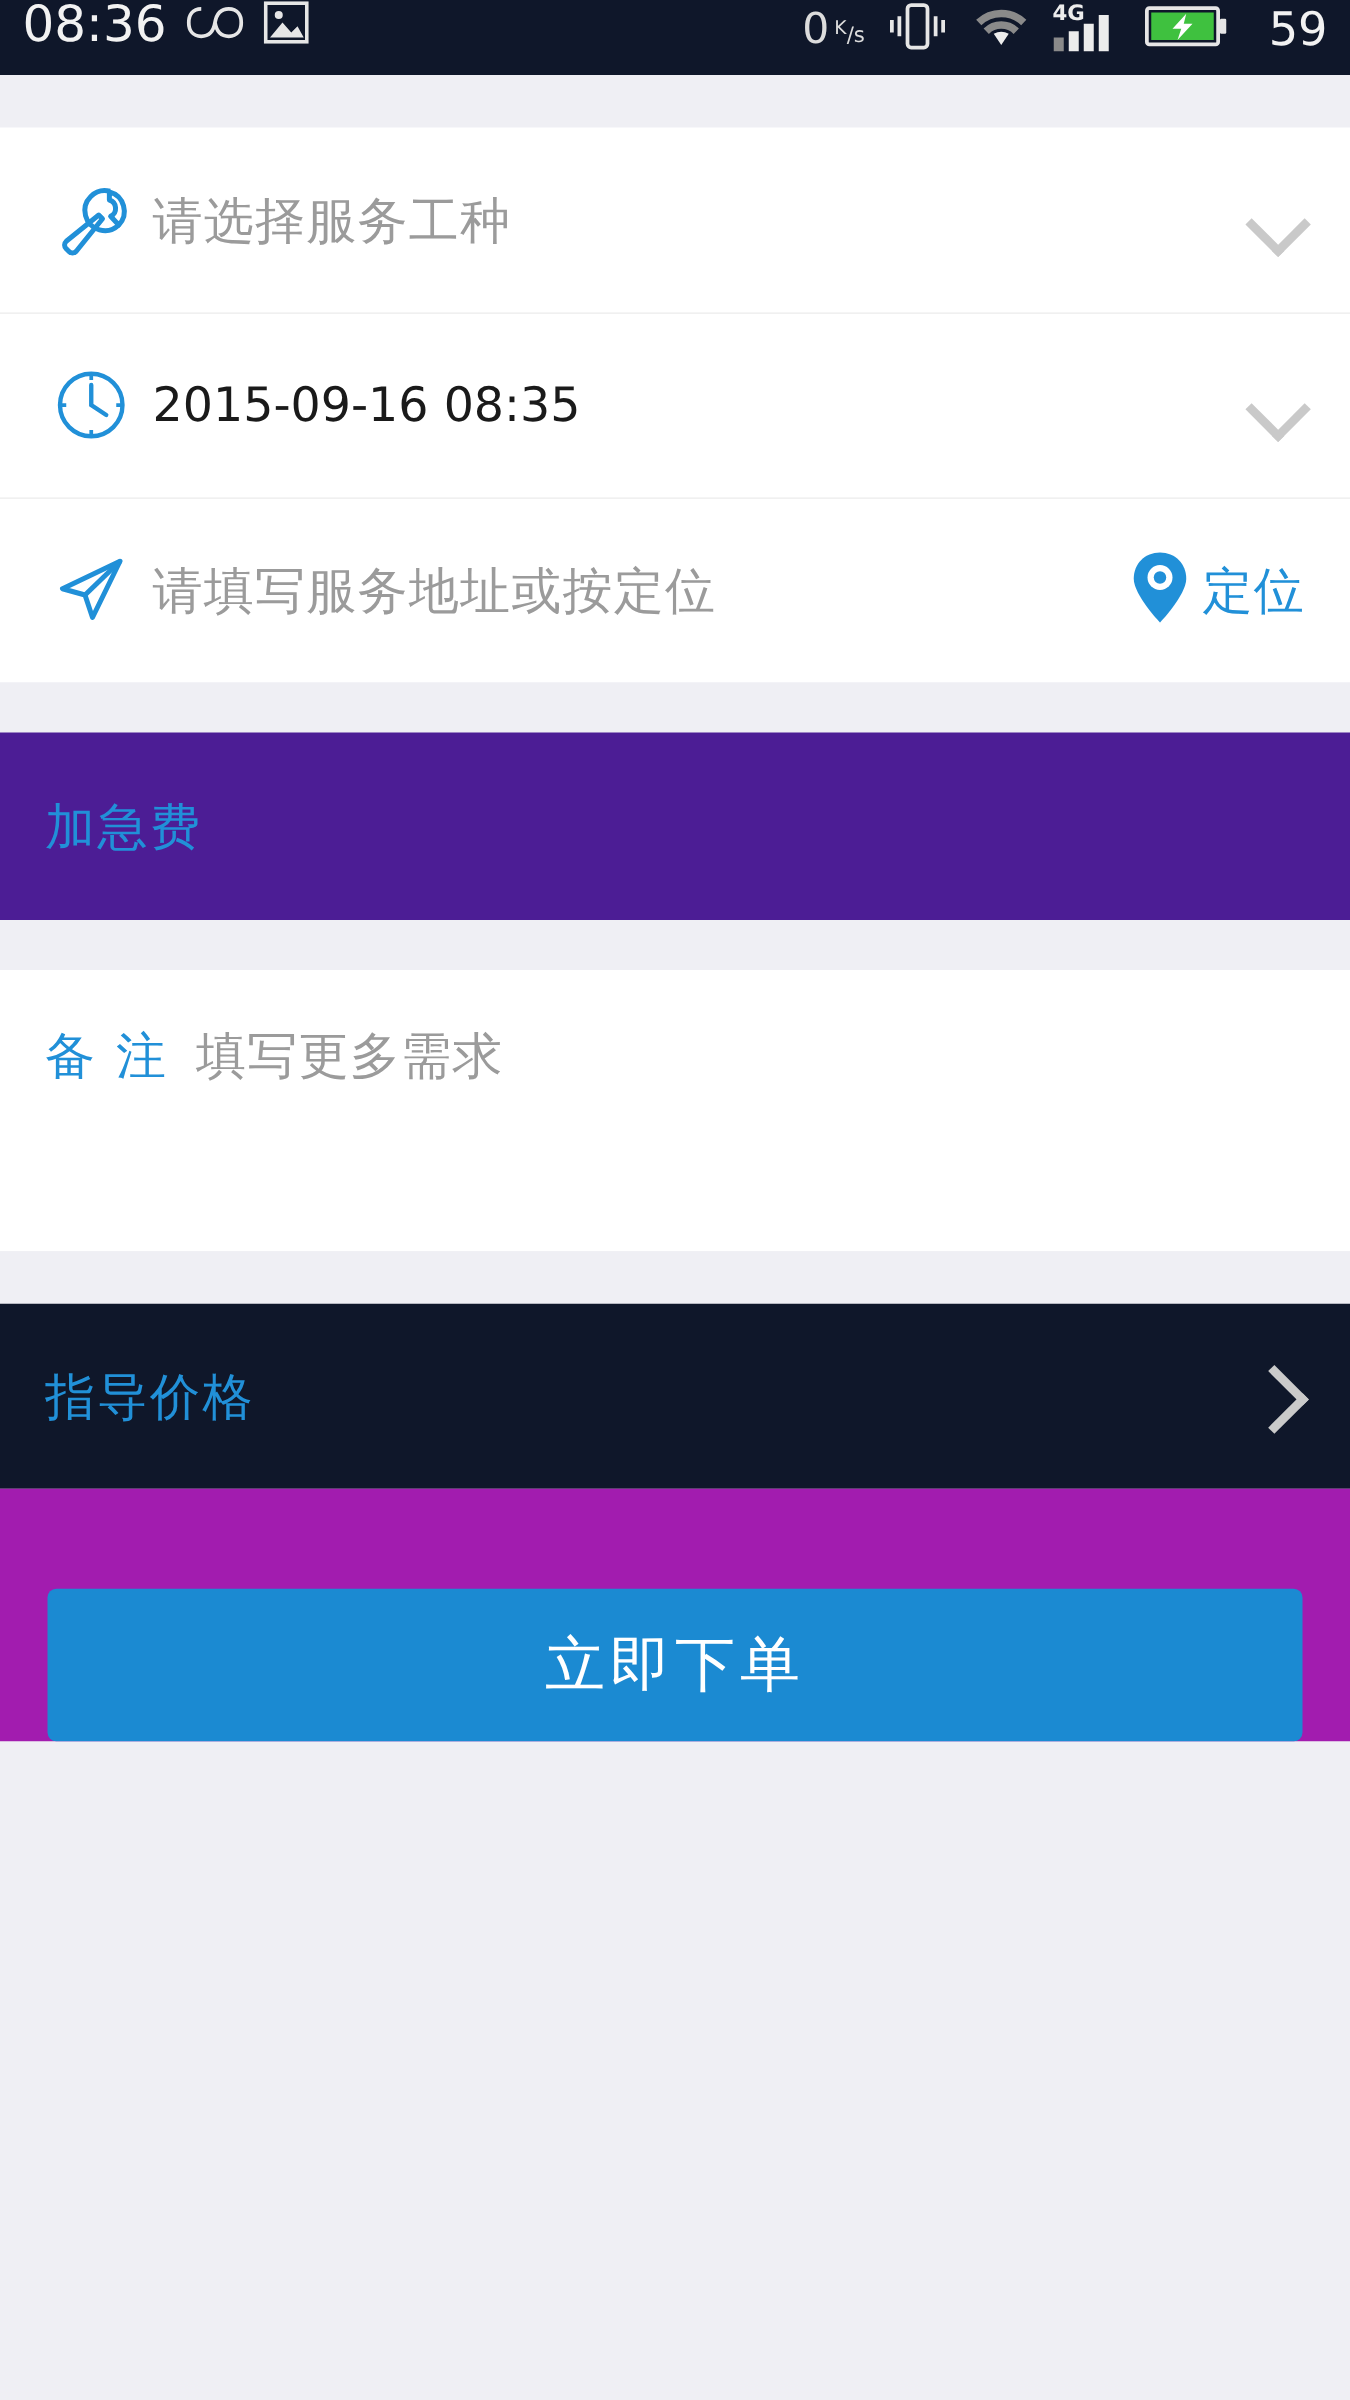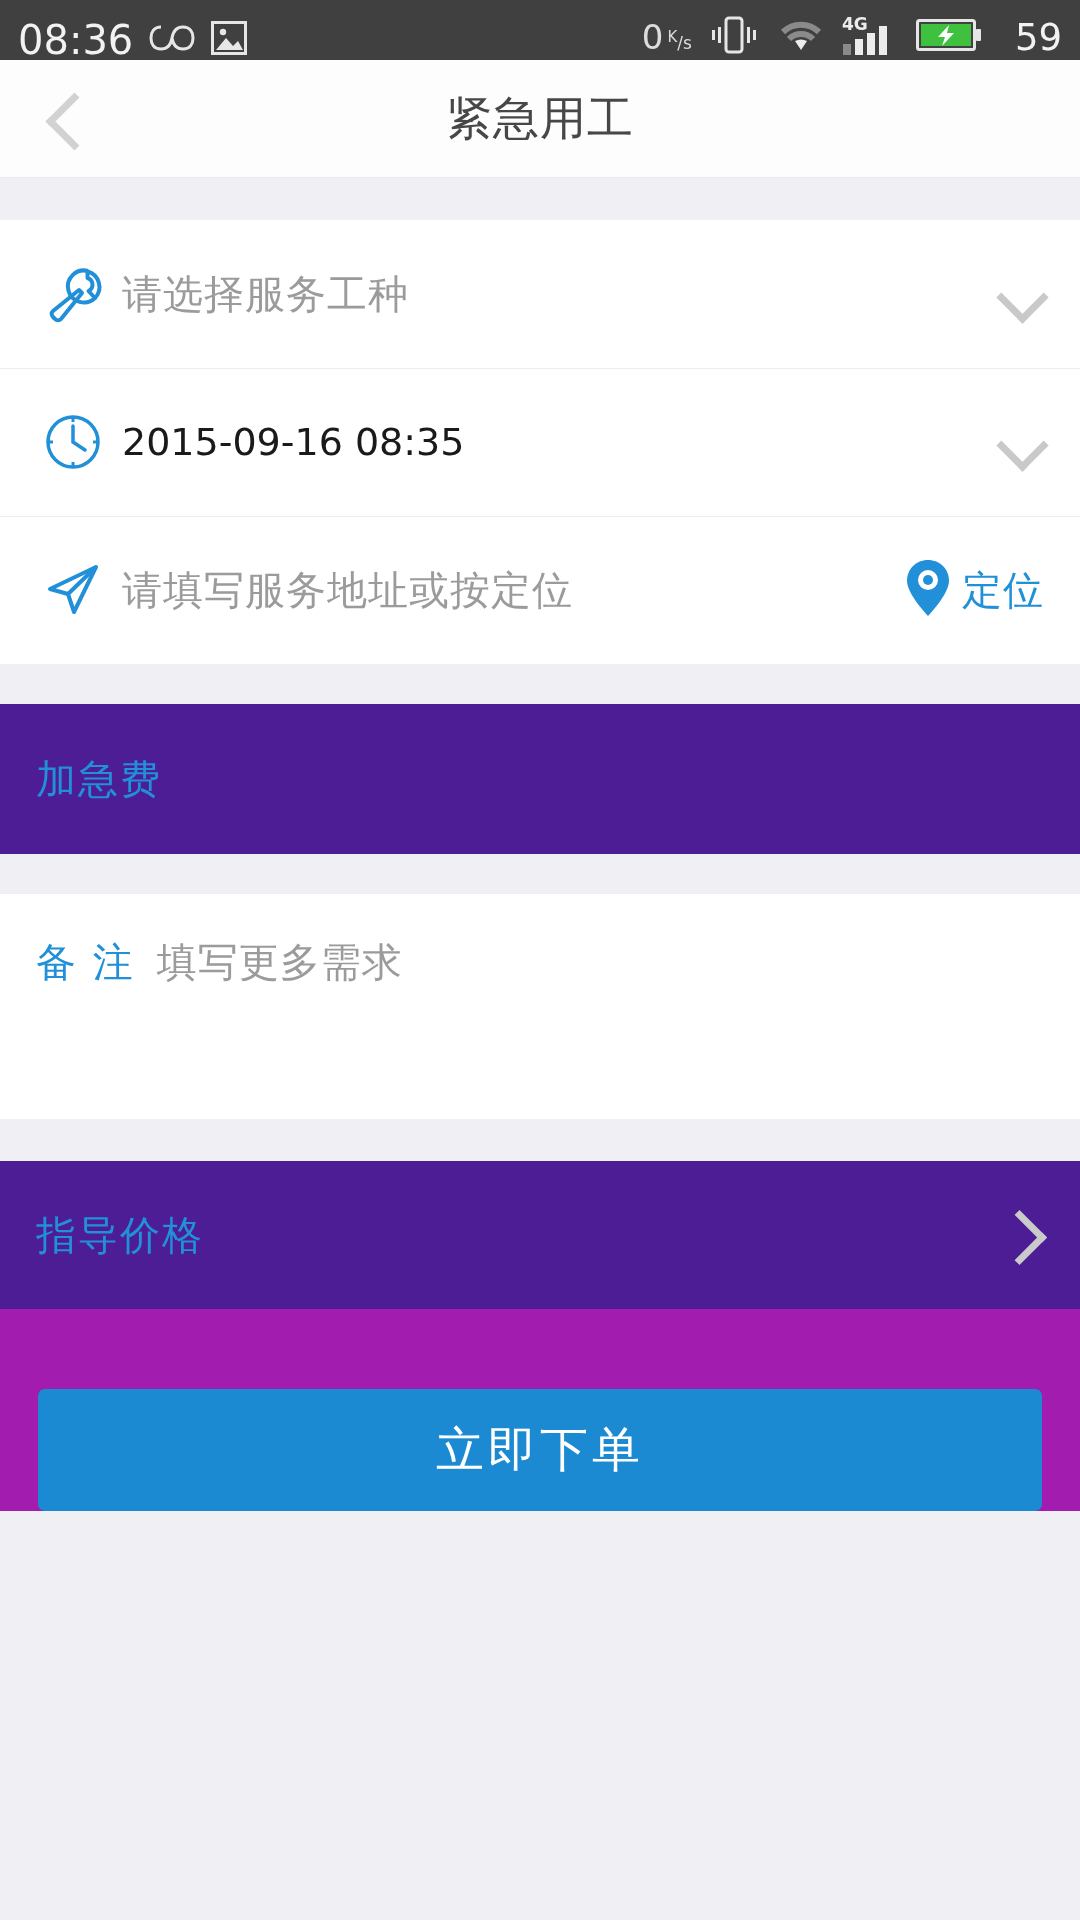--- a/index.html
+++ b/index.html
@@ -6,22 +6,22 @@
   html, body {
     width:1080px; height:1920px;
     background:#efeff4;
     font-family:"DejaVu Sans","Liberation Sans",sans-serif;
     overflow:hidden;
   }
   #app { width:1080px; height:1920px; position:relative; background:#efeff4; }
 
   
   .statusbar{
-    height:60px; background:#404040; color:#e8e8e8;
-    display:flex; align-items:flex-end; padding:0 18px;
+    height:60px; background:#0f172a; color:#e8e8e8;
+    display:flex; align-items:flex-start; padding:0 18px;
     position:relative;
   }
   .sb-left{ display:flex; align-items:center; gap:16px; }
   .sb-clock{ font-size:40px; letter-spacing:0px; font-weight:400; color:#f2f2f2; line-height:1;}
   .sb-right{ margin-left:auto; display:flex; align-items:center; gap:16px; }
   .sb-net{ display:flex; align-items:baseline; color:#dcdcdc; }
   .sb-net .num{ font-size:34px; }
   .sb-net .unit{ font-size:17px; margin-left:4px; line-height:1;}
   .sb-net .unit sup{ font-size:15px; }
   .sb-batt-pct{ font-size:37px; color:#f2f2f2; margin-left:17px;}
@@ -104,21 +104,21 @@
   }
 
   
   .remark-card{ background:#fff; height:225px; padding:0 36px; }
   .remark-inner{ display:flex; align-items:center; height:136px; }
   .remark-label{ font-size:40px; color:#2190d8; letter-spacing:2px; }
   .remark-ph{ font-size:40px; color:#9b9b9b; margin-left:22px; letter-spacing:1px;}
 
   
   .guide-row{
-    height:148px; background:#4c1d95; display:flex; align-items:center;
+    height:148px; background:#0f172a; display:flex; align-items:center;
     padding:0 36px;
   }
   .guide-label{ font-size:40px; color:#2190d8; letter-spacing:2px; }
 
   
   .submit-wrap{ padding:80px 38px 0 38px; background:#a21caf; }
   .submit-btn{
     width:100%; height:122px; background:#1b8ad2; border:0; border-radius:7px;
     color:#fff; font-size:48px; letter-spacing:4px;
     font-family:"DejaVu Sans","Liberation Sans",sans-serif;
@@ -189,26 +189,20 @@
           <rect x="60" y="12" width="5" height="12" rx="1" fill="#e6e6e6"></rect>
           <rect x="5" y="7" width="50" height="22" fill="#3fc13f"></rect>
           <path d="M33 8 L22 20 L29 20 L26 29 L38 16 L31 16 Z" fill="#ffffff"></path>
         </svg>
       </span>
 
       <span class="sb-batt-pct">59</span>
     </div>
   </div>
 
-  <div class="navbar">
-    <div class="nav-back">
-      <span class="chev-left"></span>
-    </div>
-    <div class="nav-title">紧急用工</div>
-  </div>
 
   <div class="gap" style="height:42px"></div>
 
   <div class="card">
 
     <div class="row">
       <span class="row-ico">
         <svg width="64" height="64" viewBox="0 0 64 64">
           <path d="M47 9 a16 16 0 1 0 7 27 l0 0" fill="none" stroke="#2190d8" stroke-width="4"></path>
           <path d="M46.5 9.5 a16 16 0 0 1 7.5 26.5 L47.5 29 a7 7 0 0 0 -1 -13 Z" fill="none" stroke="#2190d8" stroke-width="4" stroke-linejoin="round"></path>

